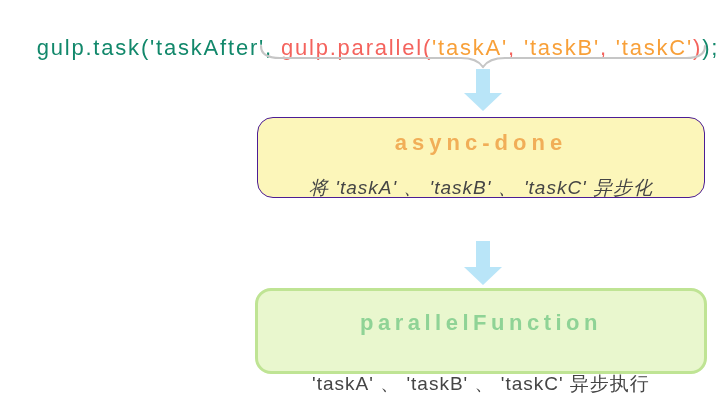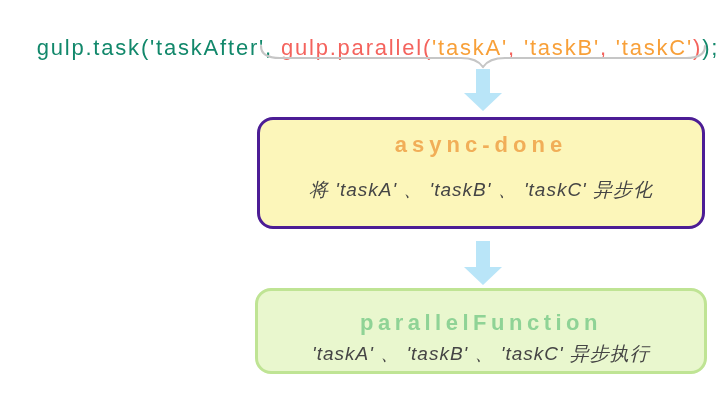--- a/index.html
+++ b/index.html
@@ -29,23 +29,23 @@
   #arrow-2 { left: 462px; top: 241px; }
   
   .flow-box {
     position: absolute;
     box-sizing: border-box;
     border-radius: 16px;
     text-align: center;
   }
   #async-done-box {
     left: 257px; top: 117px;
-    width: 448px; height: 112px;
+    width: 448px; height: 81px;
     background: #fcf6ba;
-    border: 3px solid #4c1d95;
+    border: 1px solid #4c1d95;
   }
   #parallel-function-box {
     left: 255px; top: 288px;
     width: 452px; height: 86px;
     background: #e9f7ce;
     border: 3px solid #bfe494;
   }
   .box-title {
     font-size: 22px;
     line-height: 22px;
@@ -54,21 +54,21 @@
   }
   #async-done-box .box-title { margin-top: 14px; letter-spacing: 5px; }
   #parallel-function-box .box-title { margin-top: 21px; letter-spacing: 4.5px; }
   .box-subtitle {
     font-size: 19px;
     line-height: 20px;
     letter-spacing: 1px;
     white-space: pre;
   }
   #async-done-box .box-subtitle { margin-top: 24px; font-style: italic; }
-  #parallel-function-box .box-subtitle { margin-top: 10px; font-style: italic; }
+  #parallel-function-box .box-subtitle { margin-top: 40px; }
 </style>
 </head>
 <body>
 
 <div id="canvas">
 
   <div id="code-line">
     <span style="color: rgb(18, 136, 107);">gulp.task('taskAfter', </span><span style="color: rgb(244, 99, 93);">gulp.parallel(</span><span style="color: rgb(248, 160, 57);">'taskA'</span><span style="color: rgb(244, 99, 93);">, </span><span style="color: rgb(248, 160, 57);">'taskB'</span><span style="color: rgb(244, 99, 93);">, </span><span style="color: rgb(248, 160, 57);">'taskC'</span><span style="color: rgb(244, 99, 93);">)</span><span style="color: rgb(18, 136, 107);">);</span>
   </div>
 

